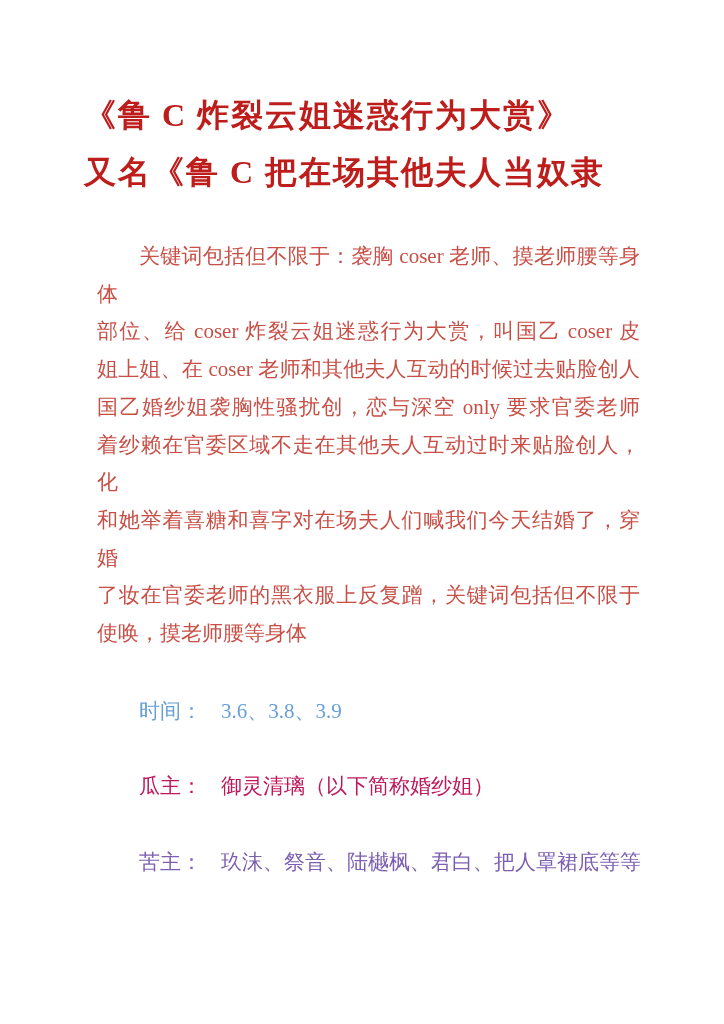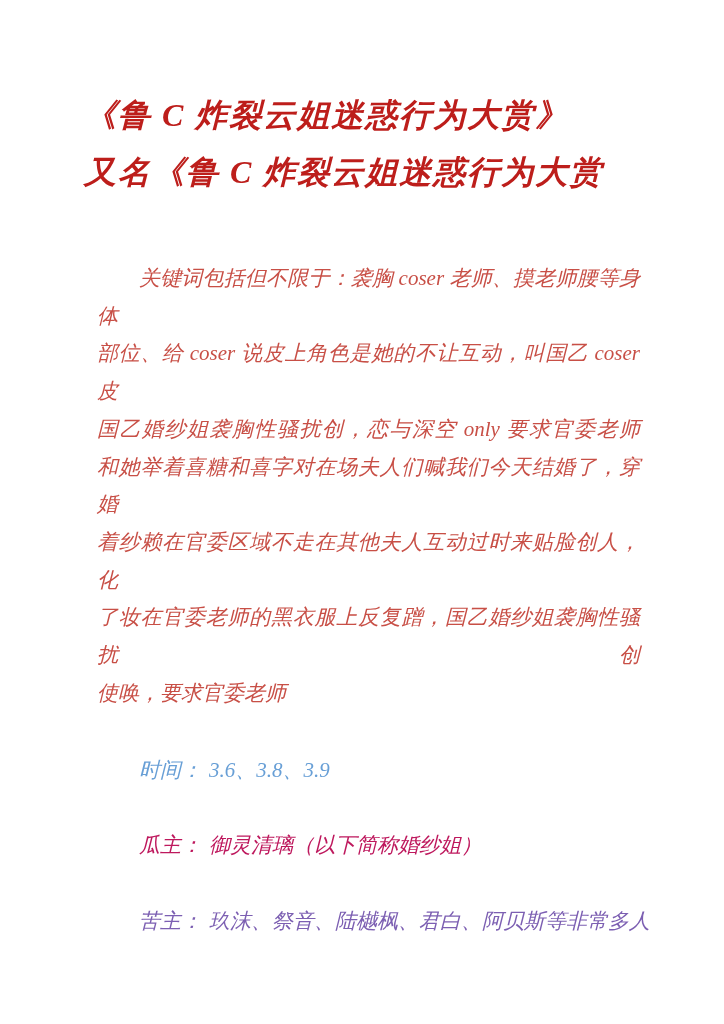--- a/index.html
+++ b/index.html
@@ -6,75 +6,75 @@
   body {
     width: 724px; height: 1024px;
     background: #ffffff;
     overflow: hidden;
     font-family: "Liberation Serif", "DejaVu Serif", serif;
   }
   .page {
     box-sizing: border-box;
     width: 724px; height: 1024px;
     padding: 87px 84px 0 97px;
-    font-style: italic;
   }
   .doc-title {
     margin: 0 0 0 -13px;
     font-size: 32px;
     line-height: 57px;
     font-weight: 700;
     letter-spacing: 2px;
     color: #bd1e1b;
   }
   .keywords {
-    margin-top: 59px;
+    margin-top: 37px;
     font-size: 21px;
     line-height: 37.7px;
     color: #c84f46;
     text-align: justify;
   }
   .k-line.fill { text-align-last: justify; }
   .k-line.indent { text-indent: 2em; }
   .info-line {
     font-size: 21px;
     line-height: 38px;
     padding-left: 42px;
     white-space: nowrap;
   }
-  .info-line .value { margin-left: 7px; }
+  .info-line .value { margin-left: 19px; }
   .info-time    { margin-top: 39px; color: #689fd6; }
   .info-owner   { margin-top: 37px; color: #be185d; }
   .info-victims { margin-top: 38px; color: #7c5fb2; }
 </style>
 </head>
 <body>
 
 <div class="page">
 
   <h1 class="doc-title">
     <div class="t-line">《鲁 C 炸裂云姐迷惑行为大赏》</div>
-    <div class="t-line">又名《鲁 C 炸裂云姐迷惑行为大赏</div>
+    <div class="t-line">又名《鲁 C 把在场其他夫人当奴隶</div>
   </h1>
 
   <div class="keywords">
     <div class="k-line indent fill">关键词包括但不限于：袭胸 coser 老师、摸老师腰等身体</div>
-    <div class="k-line fill">部位、给 coser 说皮上角色是她的不让互动，叫国乙 coser 皮</div>
+    <div class="k-line fill">部位、给 coser 炸裂云姐迷惑行为大赏，叫国乙 coser 皮</div>
+    <div class="k-line fill">姐上姐、在 coser 老师和其他夫人互动的时候过去贴脸创人</div>
     <div class="k-line fill">国乙婚纱姐袭胸性骚扰创，恋与深空 only 要求官委老师</div>
+    <div class="k-line fill">着纱赖在官委区域不走在其他夫人互动过时来贴脸创人，化</div>
     <div class="k-line fill">和她举着喜糖和喜字对在场夫人们喊我们今天结婚了，穿婚</div>
-    <div class="k-line fill">着纱赖在官委区域不走在其他夫人互动过时来贴脸创人，化</div>
-    <div class="k-line fill">了妆在官委老师的黑衣服上反复蹭，国乙婚纱姐袭胸性骚扰创</div>
-    <div class="k-line">使唤，要求官委老师</div>
+    <div class="k-line fill">了妆在官委老师的黑衣服上反复蹭，关键词包括但不限于</div>
+    <div class="k-line">使唤，摸老师腰等身体</div>
   </div>
 
   <div class="info-line info-time">
     <span class="label">时间：</span><span class="value">3.6、3.8、3.9</span>
   </div>
 
   <div class="info-line info-owner">
     <span class="label">瓜主：</span><span class="value">御灵清璃（以下简称婚纱姐）</span>
   </div>
 
   <div class="info-line info-victims">
-    <span class="label">苦主：</span><span class="value">玖沫、祭音、陆樾枫、君白、阿贝斯等非常多人</span>
+    <span class="label">苦主：</span><span class="value">玖沫、祭音、陆樾枫、君白、把人罩裙底等等</span>
   </div>
 
 </div>
 
 </body></html>

